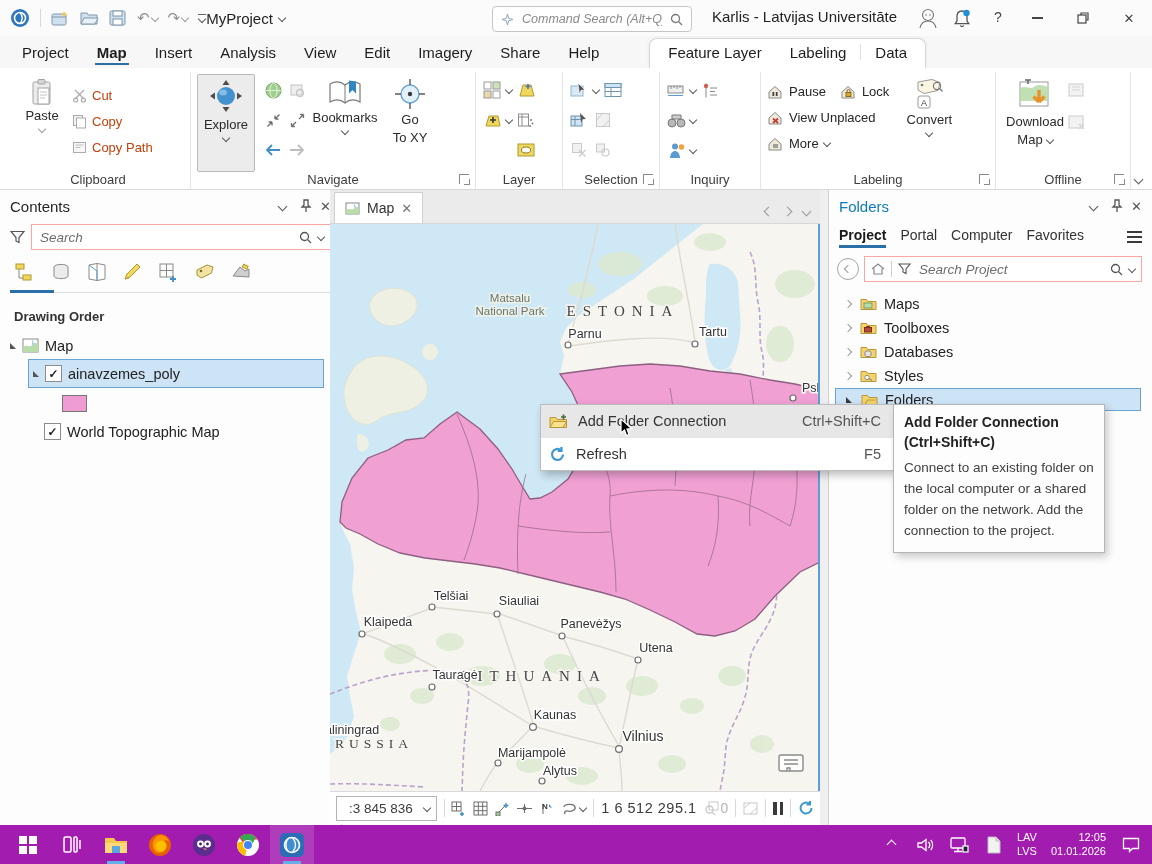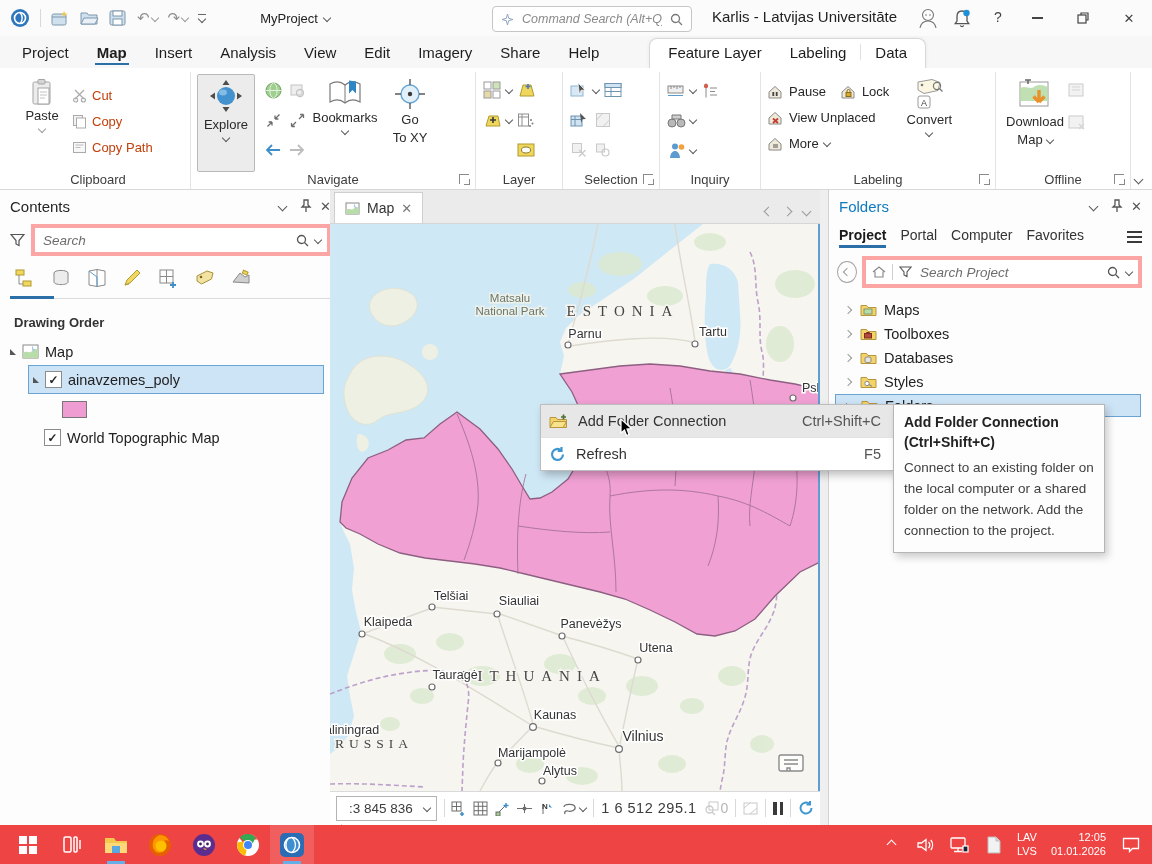--- a/index.html
+++ b/index.html
@@ -13,21 +13,21 @@
   .chv.sm{width:5px;height:5px;}
   .chv.gray{border-color:#9a9a9a;}
   .chv.up{transform:rotate(-135deg);} .chv.left{transform:rotate(135deg);} .chv.right{transform:rotate(-45deg);}
   .dlg{width:9px;height:9px;border-left:1px solid #8a8a8a;border-top:1px solid #8a8a8a;position:relative;display:inline-block;}
   .dlg:after{content:"";position:absolute;right:-1px;bottom:-1px;width:5px;height:5px;
        border-right:1.6px solid #8a8a8a;border-bottom:1.6px solid #8a8a8a;}
   
   .titlebar{left:0;top:0;width:1152px;height:36px;background:#fbfbfb;display:flex;align-items:center;}
   .qat{display:flex;align-items:center;gap:10px;padding-left:10px;}
   .vdiv{width:1px;height:18px;background:#d9d9d9;}
-  .projname{font-size:13px;color:#222;margin-left:54px;display:flex;align-items:center;gap:6px;}
+  .projname{font-size:15px;color:#222;display:flex;align-items:center;gap:6px;}
   .cmdsearch{position:absolute;left:492px;top:6px;width:182px;height:24px;border:1px solid #c6c6c6;
        border-radius:4px;background:#fff;display:flex;align-items:center;padding:0 8px;gap:6px;}
   .cmdsearch input{border:0;outline:0;flex:1;font-size:12.5px;font-style:italic;color:#555;
        font-family:"Liberation Sans",sans-serif;background:transparent;min-width:0;}
   .cmdsearch input::placeholder{color:#8a8a8a;font-style:italic;}
   .account{position:absolute;left:712px;top:8px;font-size:15px;color:#222;}
   .tb-ic{color:#555;display:flex;align-items:center;justify-content:center;}
   .winbtns{position:absolute;right:0;top:0;height:36px;display:flex;}
   .winbtn{width:46px;height:36px;display:flex;align-items:center;justify-content:center;color:#444;font-size:13px;}
   
@@ -53,21 +53,21 @@
   .irow{display:flex;align-items:center;gap:4px;}
   .icell{width:20px;height:20px;display:flex;align-items:center;justify-content:center;}
   .ribbon-collapse{position:absolute;right:10px;bottom:6px;}
   
   .panel{background:#fdfdfd;}
   .contents{left:0;top:190px;width:342px;height:635px;border-right:1px solid #d2d2d2;box-sizing:border-box;}
   .phead{height:32px;display:flex;align-items:center;padding:0 10px;gap:8px;}
   .phead .ptitle{flex:1;font-size:15px;}
   .pico{color:#666;display:flex;align-items:center;}
   .searchrow{display:flex;align-items:center;gap:6px;padding:2px 10px;}
-  .searchbox{flex:1;height:24px;border:4px solid #fca5a5;background:#fff;display:flex;align-items:center;padding:0 6px;gap:6px;justify-content:center;}
+  .searchbox{flex:1;height:24px;border:1px solid #fca5a5;background:#fff;display:flex;align-items:center;padding:0 6px;gap:6px;justify-content:center;}
   .searchbox input{border:0;outline:0;flex:1;min-width:0;background:transparent;font-size:13.5px;font-style:italic;color:#444;
        font-family:"Liberation Sans",sans-serif;}
   .searchbox input::placeholder{color:#6d6d6d;font-style:italic;}
   .ctabs{display:flex;gap:14px;padding:8px 0 0 14px;height:28px;align-items:center;}
   .ctab-underline{height:1px;background:#dcdcdc;margin:4px 10px 0 10px;position:relative;}
   .ctab-underline:after{content:"";position:absolute;left:0px;top:-2px;width:44px;height:3px;background:#2a6fa8;}
   .cheading{font-size:13px;font-weight:bold;color:#333;padding:16px 0 8px 14px;}
   .trow{display:flex;align-items:center;gap:6px;font-size:14.5px;color:#222;height:27px;padding-left:10px;}
   .tri{width:0;height:0;border-left:6px solid #555;border-top:6px solid transparent;display:inline-block;}
   .cbx{width:15px;height:15px;border:1px solid #8c8c8c;background:#fff;display:inline-flex;align-items:center;
@@ -111,21 +111,21 @@
   .mitem .short{margin-left:auto;color:#555;}
   .msep{height:1px;background:#e3e3e3;}
   
   .tooltip{left:893px;top:404px;width:212px;background:#fdfdfd;border:1px solid #b5b5b5;
        box-shadow:3px 4px 8px rgba(0,0,0,.2);z-index:55;padding:8px 10px 10px 10px;box-sizing:border-box;}
   .tooltip .tt1{font-size:14px;font-weight:bold;color:#222;line-height:1.4;}
   .tooltip .tbody{font-size:13.5px;color:#3f3f3f;line-height:1.55;margin-top:6px;}
   
   .cursor{left:620px;top:418px;z-index:70;}
   
-  .taskbar{left:0;top:825px;width:1152px;height:39px;background:#ef4444;display:flex;align-items:center;}
+  .taskbar{left:0;top:825px;width:1152px;height:39px;background:#a21caf;display:flex;align-items:center;}
   .tbicon{width:44px;height:39px;display:flex;align-items:center;justify-content:center;position:relative;}
   .tbicon.open:after{content:"";position:absolute;bottom:0;left:13px;width:18px;height:3px;background:#68aee6;}
   .tbicon.activeapp{background:rgba(255,255,255,.14);}
   .tray{margin-left:auto;display:flex;align-items:center;gap:4px;padding-right:6px;color:#fff;}
   .trayic{width:30px;height:39px;display:flex;align-items:center;justify-content:center;}
   .lang{font-size:11px;line-height:1.25;text-align:center;padding:0 4px;}
   .clock{font-size:11px;line-height:1.25;text-align:right;padding:0 6px;}
   
   text{font-family:"Liberation Sans",sans-serif;}
   .city{font-size:12.5px;fill:#333;paint-order:stroke;stroke:#ffffff;stroke-width:3px;}

